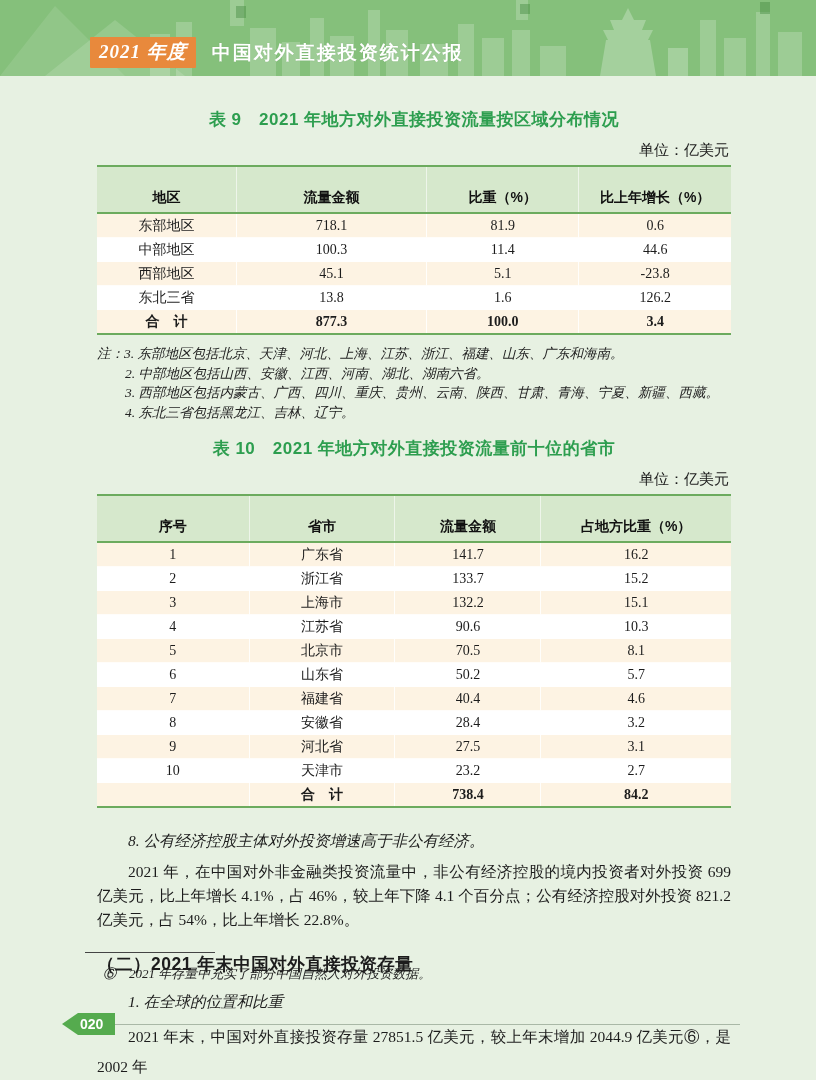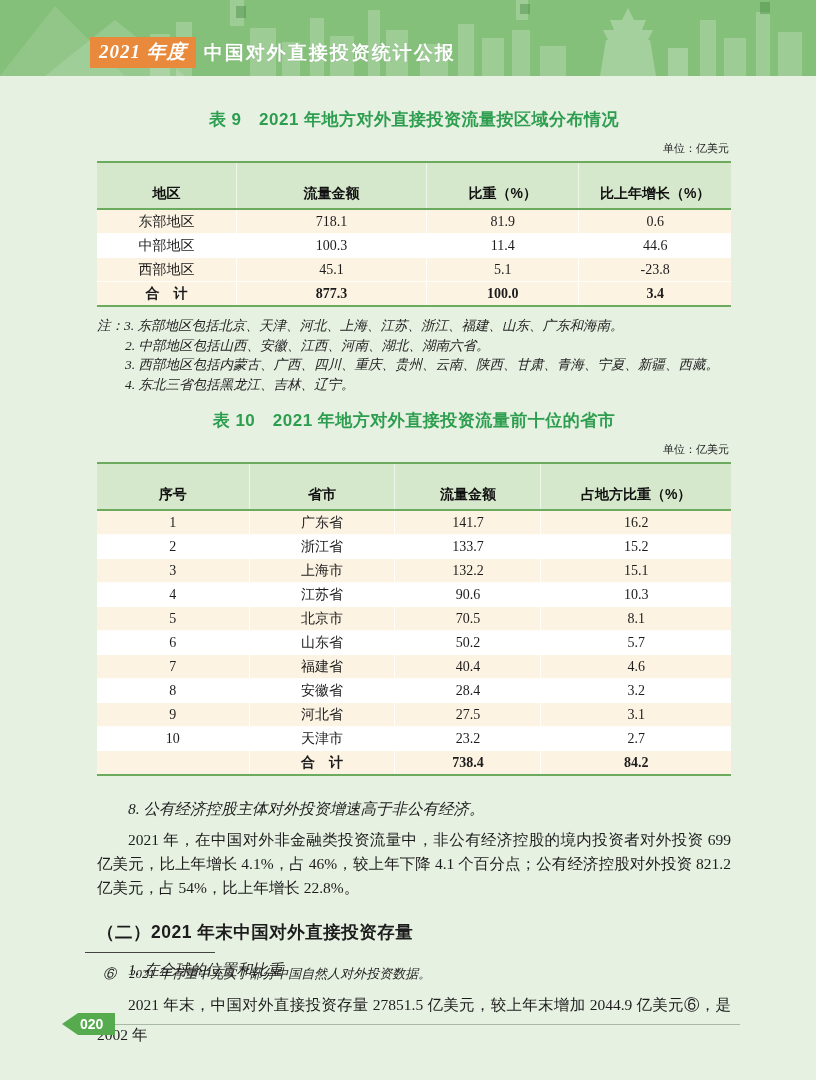--- a/index.html
+++ b/index.html
@@ -5,42 +5,42 @@
   html,body { margin:0; padding:0; background:#ffffff; }
   .page {
     position:relative; width:816px; height:1080px;
     background:#e7f1e2; overflow:hidden;
     font-family:"Liberation Serif", serif; color:#1c1c1c;
   }
 
   
   .banner { position:relative; height:76px; background:#85c07b; overflow:hidden; }
   .banner svg { position:absolute; left:0; top:0; }
-  .banner-content { position:absolute; left:90px; top:37px; display:flex; align-items:center; gap:8px; }
+  .banner-content { position:absolute; left:90px; top:37px; display:flex; align-items:center; gap:16px; }
   .year-badge {
     background:#e8893c; color:#ffffff; padding:2px 9px 3px;
     font-family:"Liberation Serif", serif; font-style:italic; font-weight:bold;
     font-size:19px; letter-spacing:1px; border-radius:1px; white-space:nowrap;
   }
   .banner-title {
     color:#ffffff; font-family:"Liberation Sans", sans-serif; font-weight:bold;
     font-size:19px; letter-spacing:2px; white-space:nowrap;
     text-shadow:0 0 1px rgba(0,60,0,0.2);
   }
 
   
   .content { padding:0 85px;margin-left:12px; }
   .table-title {
     text-align:center; color:#2d9e4f; font-weight:bold;
     font-family:"Liberation Sans", sans-serif; font-size:17px;
     letter-spacing:0.5px;
   }
   .t9-title { margin:32px 0 10px; }
   .t10-title { margin:15px 0 10px; }
-  .unit-line { text-align:right; font-size:11px; margin:0 2px 5px 0; }
+  .unit-line { text-align:right; font-size:15px; margin:0 2px 5px 0; }
 
   table { width:100%; border-collapse:collapse;
           border-top:2px solid #6cab5e; border-bottom:2px solid #6cab5e; }
   thead th {
     background:#d6e8cc; border-bottom:2px solid #6cab5e;
     font-family:"Liberation Sans", sans-serif; font-weight:bold;
     font-size:14px; padding:22px 0 5px; color:#111;
   }
   thead th + th { border-left:1px solid #eef5ea; }
   tbody td {
@@ -173,20 +173,26 @@
           <td>100.3</td>
           <td>11.4</td>
           <td>44.6</td>
         </tr>
         <tr>
           <td>西部地区</td>
           <td>45.1</td>
           <td>5.1</td>
           <td>-23.8</td>
         </tr>
+        <tr>
+          <td>东北三省</td>
+          <td>13.8</td>
+          <td>1.6</td>
+          <td>126.2</td>
+        </tr>
         <tr class="total-row">
           <td>合　计</td>
           <td>877.3</td>
           <td>100.0</td>
           <td>3.4</td>
         </tr>
       </tbody>
     </table>
 
     <div class="notes">

